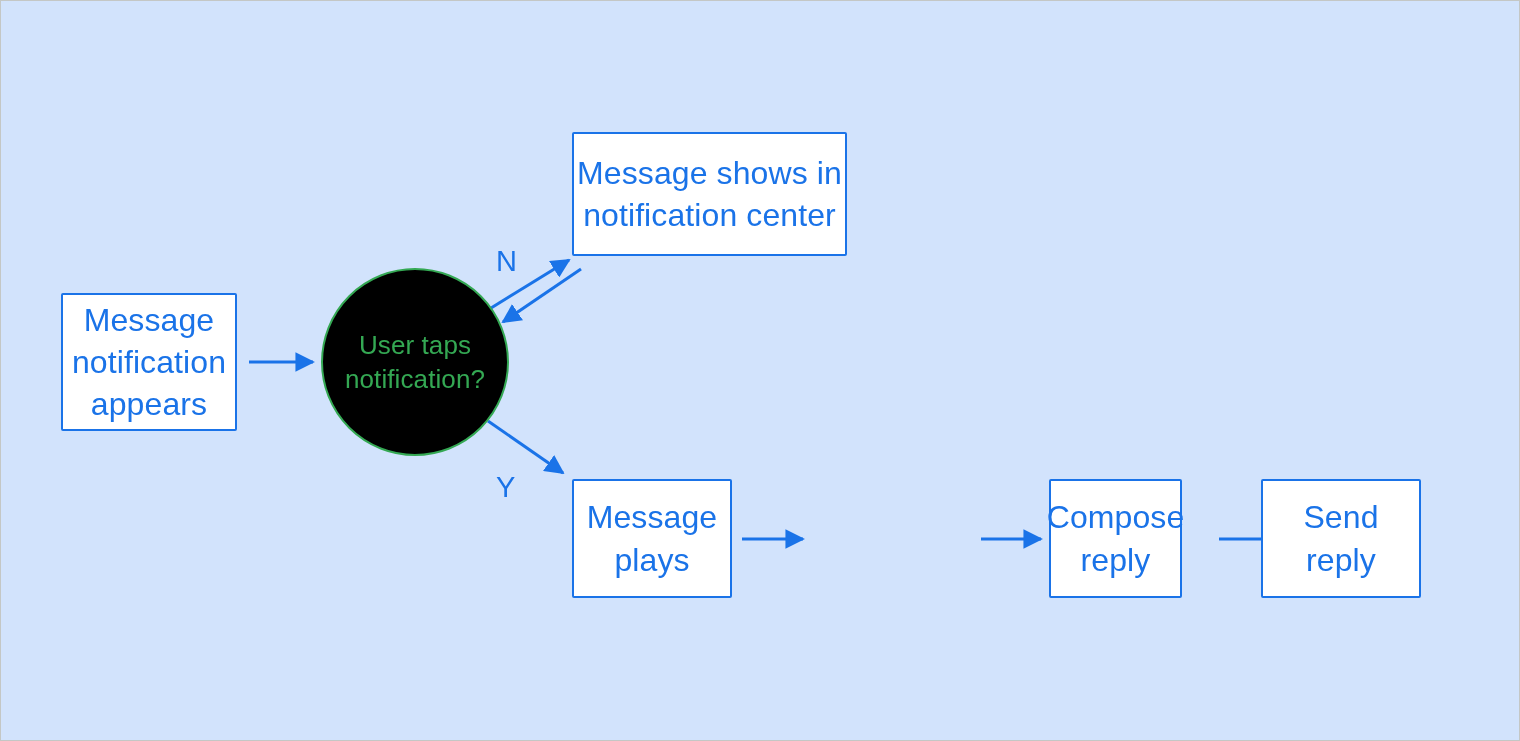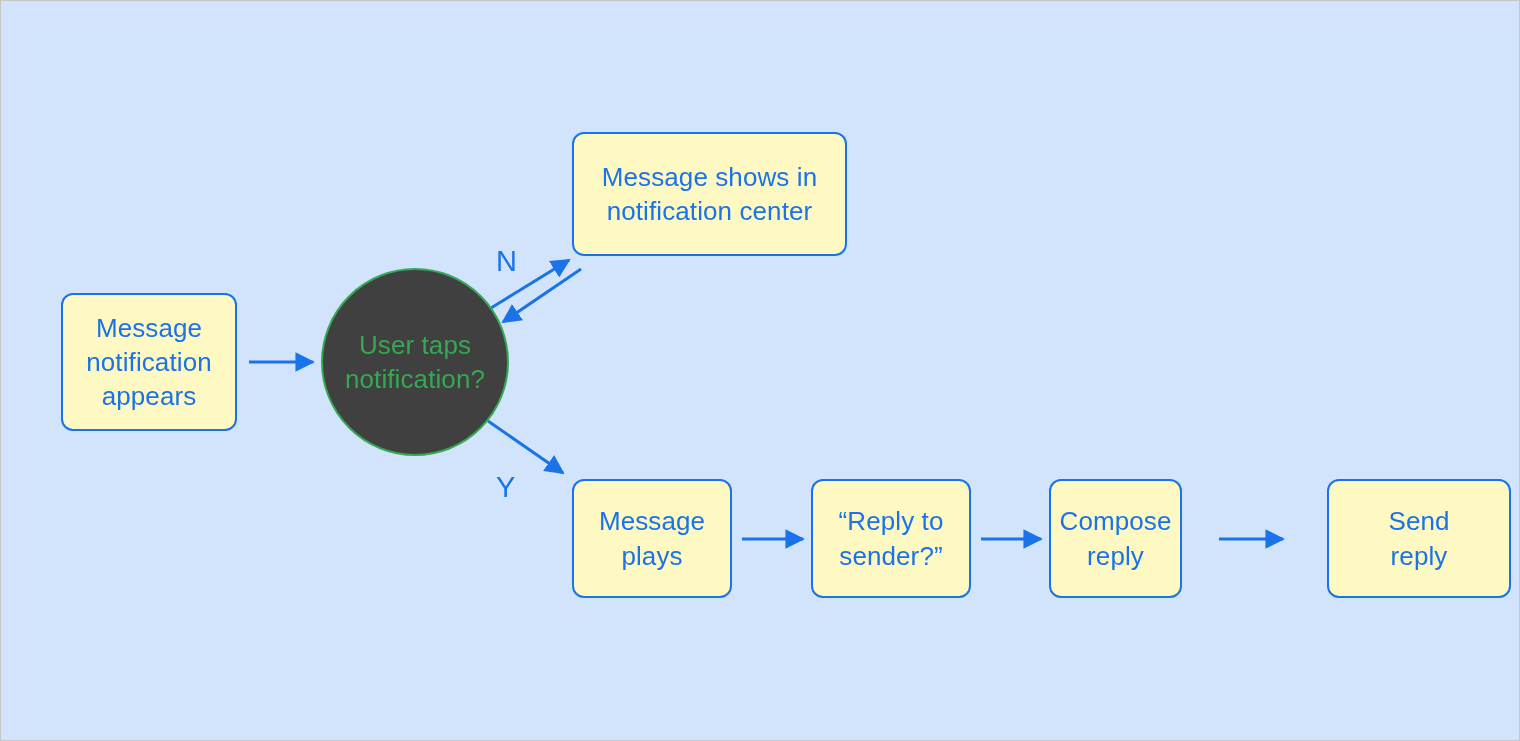--- a/index.html
+++ b/index.html
@@ -29,30 +29,30 @@
   }
   .node {
     position: absolute;
     box-sizing: border-box;
     display: flex;
     align-items: center;
     justify-content: center;
     text-align: center;
   }
   .box {
-    background: #fef9c3;
+    background: #ffffff;
     border: 2px solid #1a73e8;
-    border-radius: 12px;
+    border-radius: 2px;
     color: #1a73e8;
-    font-size: 26px;
+    font-size: 32px;
     line-height: 1.32;
     letter-spacing: 0.1px;
   }
   .circle {
-    background: #404040;
+    background: #000000;
     border: 2px solid #34a853;
     border-radius: 50%;
     color: #34a853;
     font-size: 26px;
     line-height: 1.32;
     letter-spacing: 0.1px;
   }
   .edge-label {
     position: absolute;
     color: #1a73e8;
@@ -107,31 +107,27 @@
   <div class="node box" style="left:571px; top:131px; width:275px; height:124px;">
     <span class="node-text">Message shows in
 notification center</span>
   </div>
 
   <div class="node box" style="left:571px; top:478px; width:160px; height:119px;">
     <span class="node-text">Message
 plays</span>
   </div>
 
-  <div class="node box" style="left:810px; top:478px; width:160px; height:119px;">
-    <span class="node-text">“Reply to
-sender?”</span>
-  </div>
 
   <div class="node box" style="left:1048px; top:478px; width:133px; height:119px;">
     <span class="node-text">Compose
 reply</span>
   </div>
 
-  <div class="node box" style="left:1326px; top:478px; width:184px; height:119px;">
+  <div class="node box" style="left:1260px; top:478px; width:160px; height:119px;">
     <span class="node-text">Send
 reply</span>
   </div>
 
   <div class="edge-label" style="left:495px; top:246px;">N</div>
 
   <div class="edge-label" style="left:495px; top:472px;">Y</div>
 
 </div>
 

